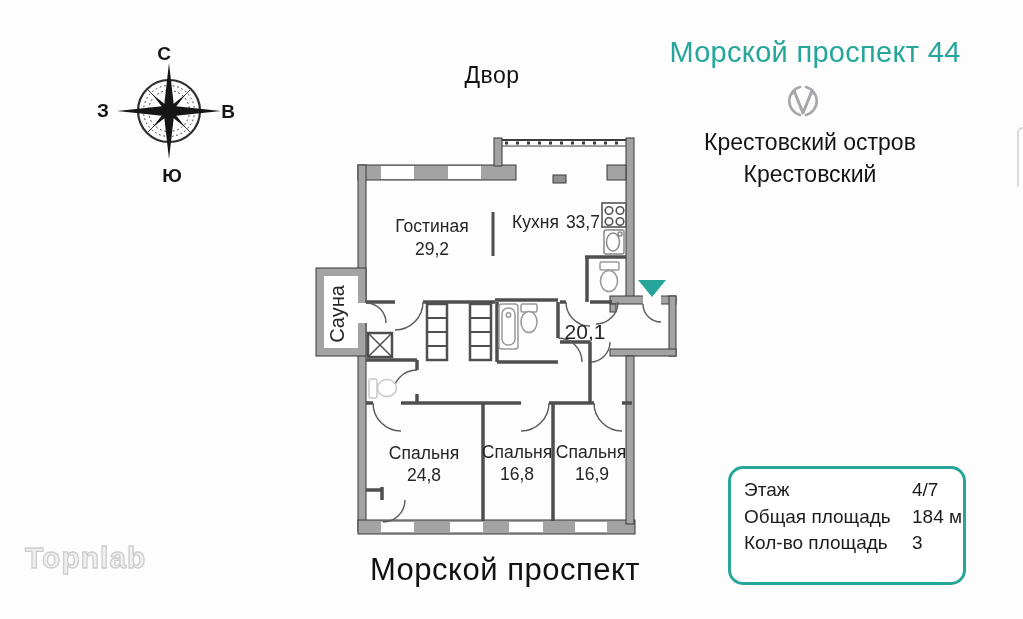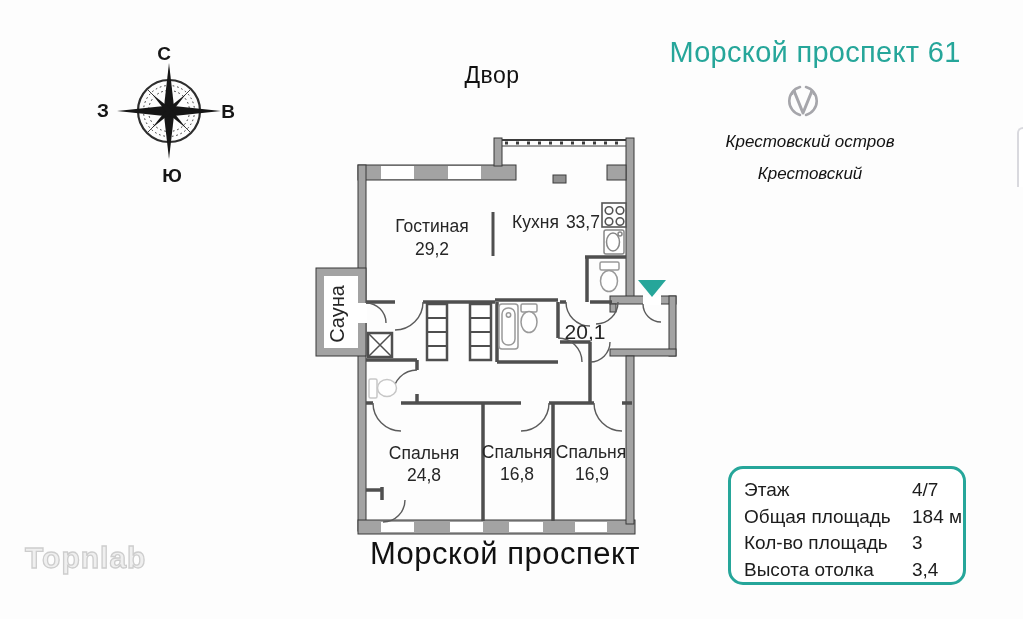--- a/index.html
+++ b/index.html
@@ -3,21 +3,21 @@
 <meta charset="utf-8">
 <style>
   html,body{margin:0;padding:0;background:#ffffff;}
   .stage{
     position:relative;width:1023px;height:619px;background:#fdfdfd;
     font-family:"Liberation Sans",sans-serif;color:#1e1e1e;overflow:hidden;
   }
   .abs{position:absolute;}
   .street-label{font-size:31px;font-weight:500;text-align:center;color:#111;letter-spacing:.5px;}
   .title{font-size:29px;font-weight:500;text-align:center;color:var(--accent,#26a69a);letter-spacing:.3px;}
-  .stations{font-size:17px;line-height:32px;text-align:center;color:#141414;font-style:italic;}
+  .stations{font-size:23px;line-height:32px;text-align:center;color:#141414;}
   .info-box{
     left:728px;top:466px;width:238px;height:119px;border:3px solid var(--accent,#26a69a);
     border-radius:15px;background:#fff;box-sizing:border-box;padding:8px 0 0 13px;
   }
   .info-row{display:flex;font-size:19px;line-height:26.5px;color:#1c1c1c;}
   .info-row .lbl{width:168px;flex:none;}
   .info-row .val{flex:1;}
   .watermark{
     left:25px;top:541px;font-size:30px;font-weight:bold;letter-spacing:1px;
     color:#efefef;-webkit-text-stroke:1.3px #cdcdcd;
@@ -30,38 +30,38 @@
   svg text{font-family:"Liberation Sans",sans-serif;}
   .room-label{font-size:17.5px;font-weight:500;fill:#262626;}
   .hall-label{font-size:21px;font-weight:500;fill:#262626;}
   .compass-letter{font-size:19px;font-weight:bold;fill:#161616;}
 </style>
 </head>
 <body>
 
 <div class="stage">
 
-  <div class="abs title" style="left:650px;top:36px;width:330px;">Морской проспект 61</div>
+  <div class="abs title" style="left:650px;top:36px;width:330px;">Морской проспект 44</div>
 
   <svg class="abs" style="left:786px;top:83px;" width="34" height="36" viewBox="0 0 34 36">
     <path d="M14 4 A14.5 14.5 0 0 0 14 32" fill="none" stroke="#a6a6ab" stroke-width="2.6" stroke-linecap="round"></path>
     <path d="M20 4 A14.5 14.5 0 0 1 20 32" fill="none" stroke="#a6a6ab" stroke-width="2.6" stroke-linecap="round"></path>
     <path d="M8.5 9 L17 30 L25.5 9" fill="none" stroke="#a6a6ab" stroke-width="3" stroke-linecap="round" stroke-linejoin="round"></path>
     <path d="M6.5 11 Q6 7.5 9 8.6" fill="none" stroke="#a6a6ab" stroke-width="2" stroke-linecap="round"></path>
     <path d="M27.5 11 Q28 7.5 25 8.6" fill="none" stroke="#a6a6ab" stroke-width="2" stroke-linecap="round"></path>
   </svg>
 
   <div class="abs stations" style="left:650px;top:126px;width:320px;">
     <div>Крестовский остров</div>
     <div>Крестовский</div>
   </div>
 
   <div class="abs street-label" style="left:392px;top:62px;width:200px;font-size:23px;">Двор</div>
 
-  <div class="abs street-label" style="left:330px;top:536px;width:350px;">Морской проспект</div>
+  <div class="abs street-label" style="left:330px;top:552px;width:350px;">Морской проспект</div>
 
   <div class="abs watermark">Topnlab</div>
 
   <div class="abs edge-sliver"></div>
 
   <svg class="abs" style="left:0;top:0;" width="1023" height="619" viewBox="0 0 1023 619">
 
     <g>
       <circle cx="169" cy="111" r="31" fill="none" stroke="#2e2e2e" stroke-width="2.2"></circle>
       <circle cx="169" cy="111" r="25.5" fill="none" stroke="#2e2e2e" stroke-width="1" stroke-dasharray="1.6,2.8"></circle>
@@ -211,19 +211,15 @@
       <span class="val">4/7</span>
     </div>
     <div class="info-row">
       <span class="lbl">Общая площадь</span>
       <span class="val">184 м</span>
     </div>
     <div class="info-row">
       <span class="lbl">Кол-во площадь</span>
       <span class="val">3</span>
     </div>
-    <div class="info-row">
-      <span class="lbl">Высота отолка</span>
-      <span class="val">3,4</span>
-    </div>
   </div>
 
 </div>
 
 </body></html>

